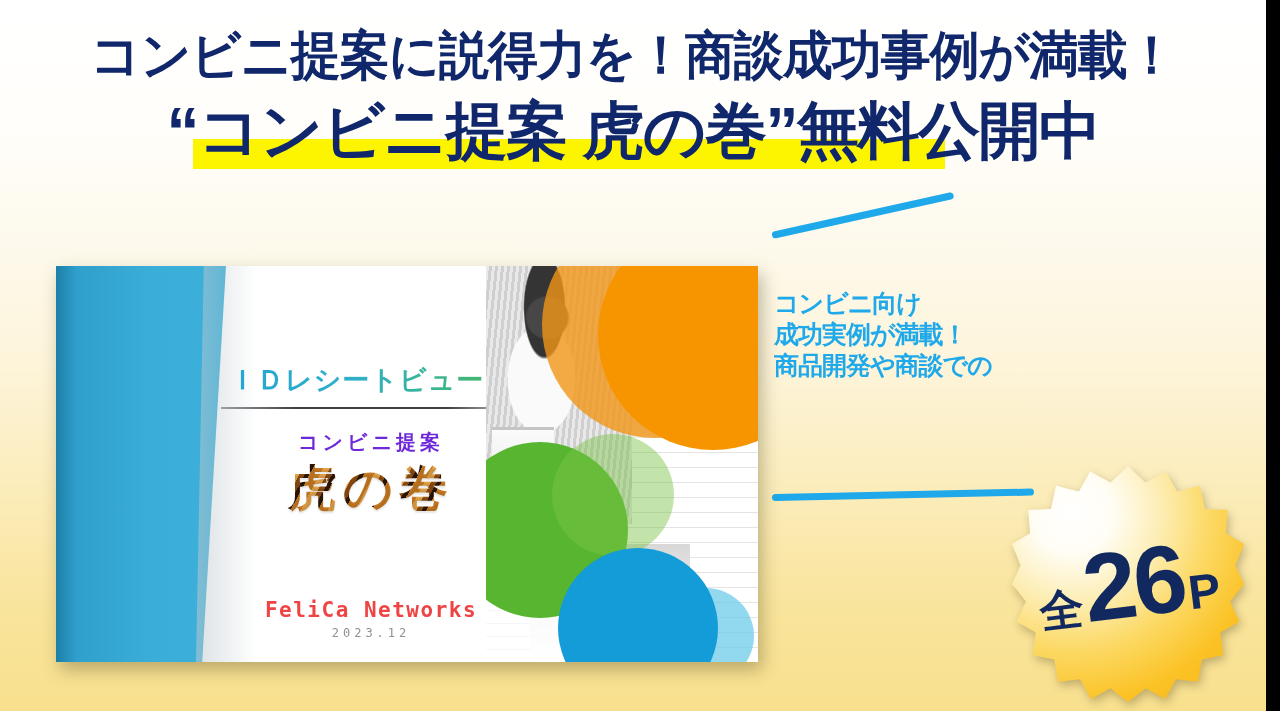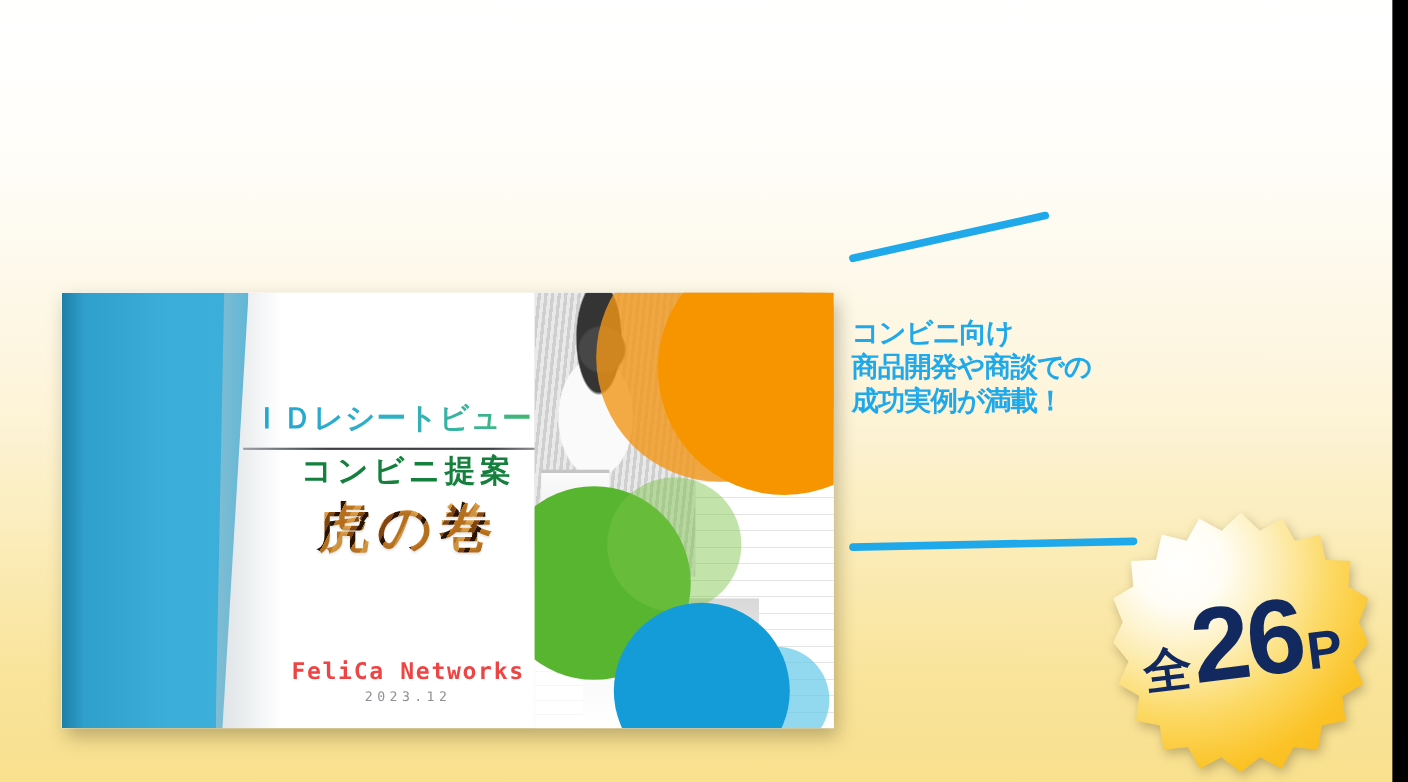--- a/index.html
+++ b/index.html
@@ -80,21 +80,21 @@
     font-size:27px;font-weight:600;letter-spacing:1px;
     background:linear-gradient(90deg,#1fa3d6 0%,#2fb0c8 45%,#4ab94d 100%);
     -webkit-background-clip:text;background-clip:text;color:transparent;
     white-space:nowrap;
   }
   .ct-rule{
     margin:9px auto 0;width:300px;height:2px;
     background:linear-gradient(90deg,#9aa0a4,#3c4044 25%,#3c4044 75%,#cfd3d6);
   }
   .ct-sub{
-    font-size:28px;font-weight:600;color:#15803d;letter-spacing:4px;
+    margin-top:20px;font-size:20px;font-weight:600;color:#6d28d9;letter-spacing:4px;
   }
   .ct-tora{
     margin-top:0;font-size:49px;font-weight:700;letter-spacing:6px;
     background:
       repeating-linear-gradient(118deg,
         #2b1606 0px,#2b1606 4px,
         #c77a22 4px,#c77a22 13px,
         #e2a349 13px,#e2a349 19px,
         #8d4d12 19px,#8d4d12 24px);
     -webkit-background-clip:text;background-clip:text;color:transparent;
@@ -244,20 +244,27 @@
   .bt-num{font-size:96px;font-weight:700;letter-spacing:-3px;}
   .bt-p{font-size:48px;font-weight:700;margin-left:3px;}
 </style>
 </head>
 <body>
 
 <div class="stage">
 
   <div class="bg"></div>
 
+  <div class="headline">
+    <div class="hl1">コンビニ提案に説得力を！商談成功事例が満載！</div>
+    <div class="hl2wrap">
+      <div class="hl-mark"></div>
+      <div class="hl2"><span class="q">“</span><span>コンビニ提案 虎の巻</span><span class="q">”</span><span>無料公開中</span></div>
+    </div>
+  </div>
 
   <div class="cover">
     <div class="cover-left"></div>
     <div class="cover-band"></div>
     <div class="cover-band-shade"></div>
 
     <div class="cover-title">
       <div class="ct-main">ＩＤレシートビューア</div>
       <div class="ct-rule"></div>
       <div class="ct-sub">コンビニ提案</div>
@@ -281,22 +288,22 @@
       <div class="circ c-green"></div>
       <div class="circ c-green-soft"></div>
       <div class="circ c-cyan-soft"></div>
       <div class="circ c-cyan"></div>
     </div>
   </div>
 
   <div class="side-line-top"></div>
   <div class="side-copy">
     <div>コンビニ向け</div>
+    <div>成功実例が満載！</div>
     <div>商品開発や商談での</div>
-    <div>成功実例が満載！</div>
   </div>
   <div class="side-line-bottom"></div>
 
   <div class="badge">
     <div class="badge-star"></div>
     <div class="badge-text">
       <div class="badge-inner">
         <span class="bt-zen">全</span>
         <span class="bt-num">26</span>
         <span class="bt-p">P</span>

